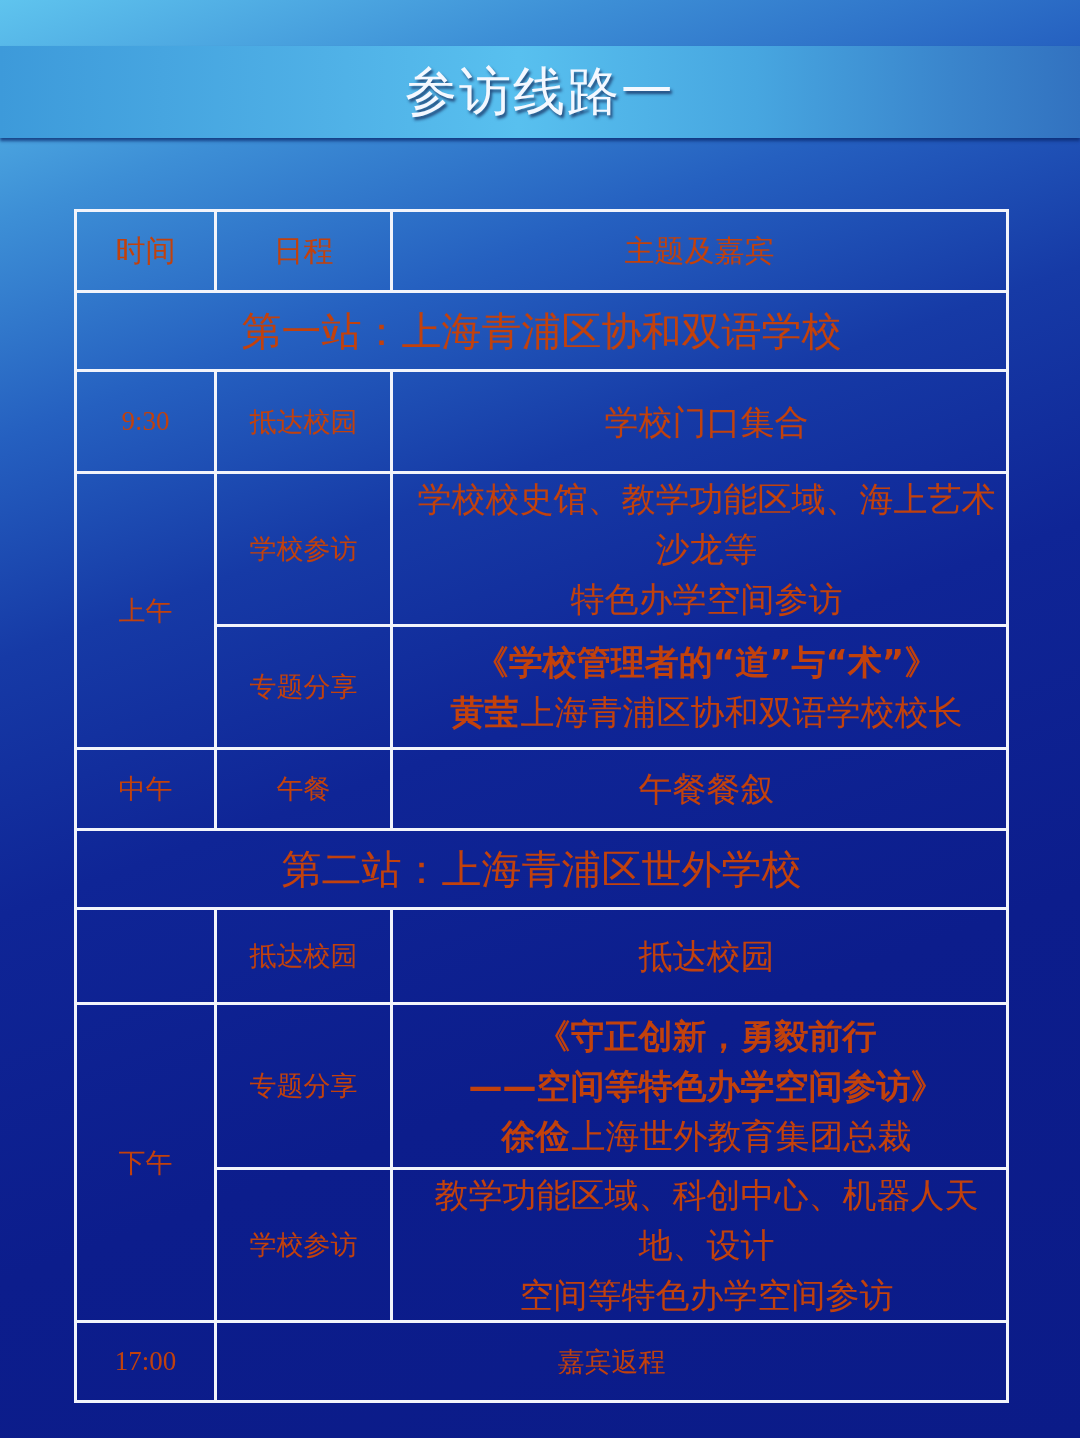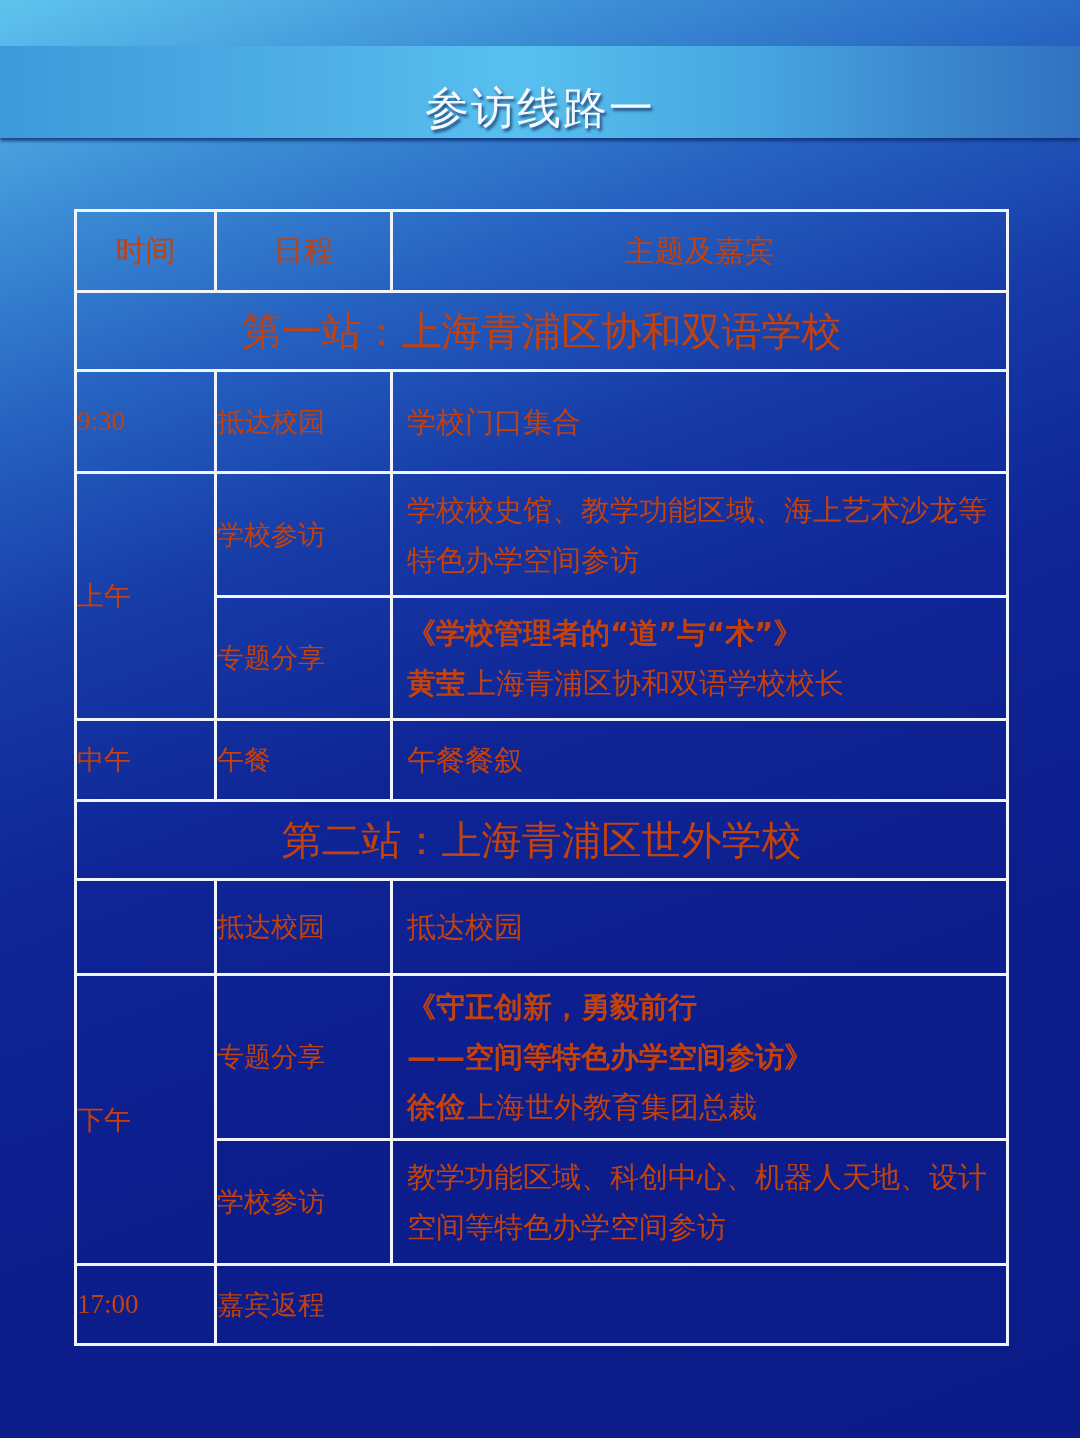--- a/index.html
+++ b/index.html
@@ -11,40 +11,39 @@
       color: #fff;
     }
     .title-band {
       position: absolute; left: 0; top: 46px; width: 1080px; height: 92px;
       background: linear-gradient(90deg, #3d9ada 0%, #4fb0e6 30%, #58c0ef 48%, #47a6e0 70%, #3a85cc 88%, #3272c0 100%);
       box-shadow: 0 3px 3px rgba(10, 40, 110, 0.75);
     }
     .title-text {
       position: absolute; left: 0; right: 0; top: 0; height: 92px;
       display: flex; align-items: center; justify-content: center;
-      font-size: 44px; letter-spacing: 2px; color: #f4f8ff;
+      font-size: 52px; letter-spacing: 2px; color: #f4f8ff;
       text-shadow: 2px 3px 3px rgba(20, 40, 90, 0.75);
-      margin-top: 16px;
     }
     table.schedule {
       position: absolute; left: 74px; top: 209px; width: 932px;
       border-collapse: collapse; table-layout: fixed;
     }
     table.schedule td, table.schedule th {
       border: 3px solid #f2f4fb; padding: 0; vertical-align: middle;
       font-weight: normal; color: #c2410c;
     }
     col.c1 { width: 140px; }
     col.c2 { width: 176px; }
     col.c3 { width: 616px; }
     .hdr th { height: 78px; font-size: 30px; font-weight: bold; text-align: center; border-bottom-width: 5px; }
     .station td { height: 76px; font-size: 40px; font-weight: bold; text-align: center; }
-    .center { text-align: left; font-size: 27px; }
+    .center { text-align: center; font-size: 27px; }
     .time { font-family: "Liberation Serif", "DejaVu Serif", serif; font-size: 27px; }
-    .content { text-align: left; padding-left: 14px !important; font-size: 29px; line-height: 50px; }
+    .content { text-align: center; padding-left: 14px !important; font-size: 34px; line-height: 50px; }
     .bold { font-weight: bold; }
     .guest-name { font-weight: bold; margin-right: 2px; }
   </style>
 </head>
 <body>
 
 <div class="title-band">
   <div class="title-text">参访线路一</div>
 </div>
 

